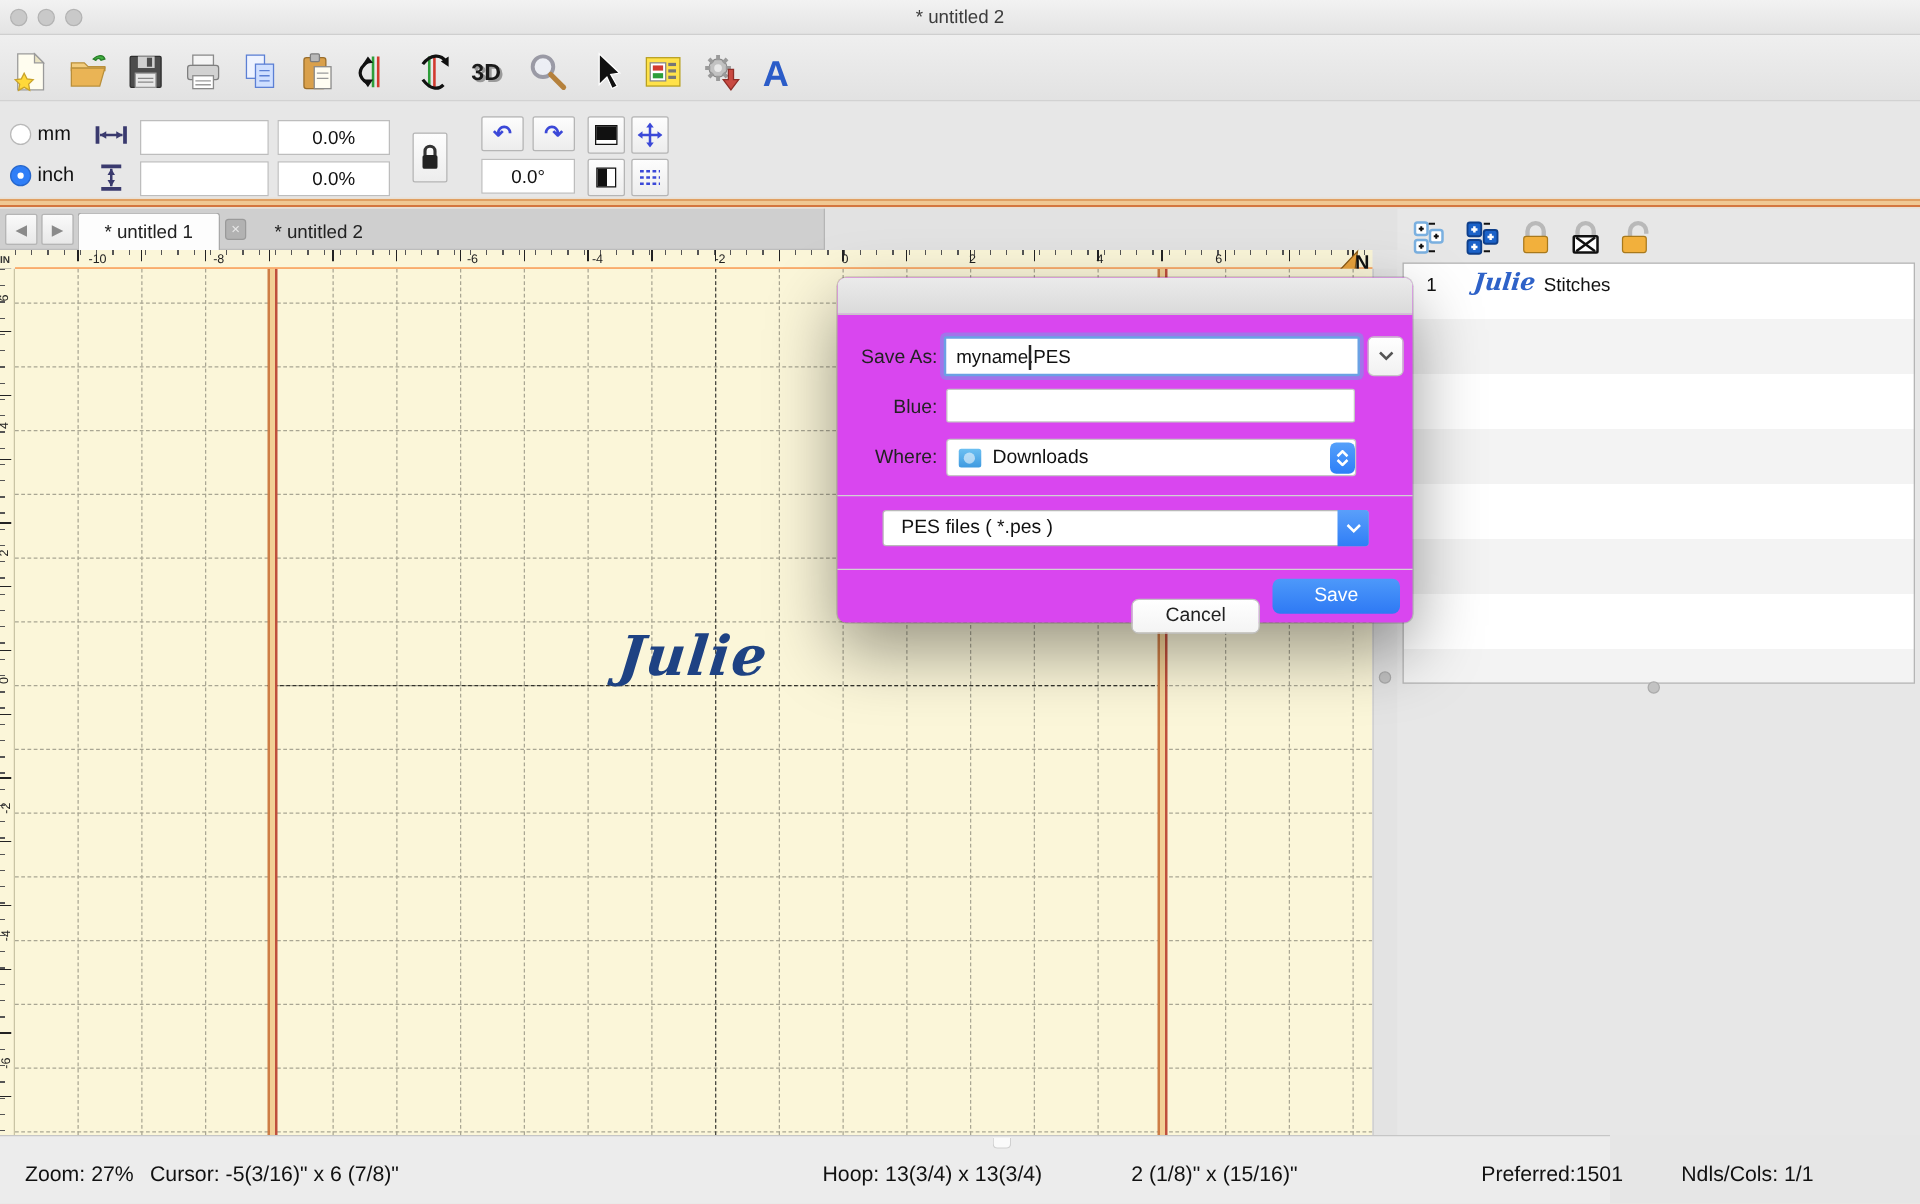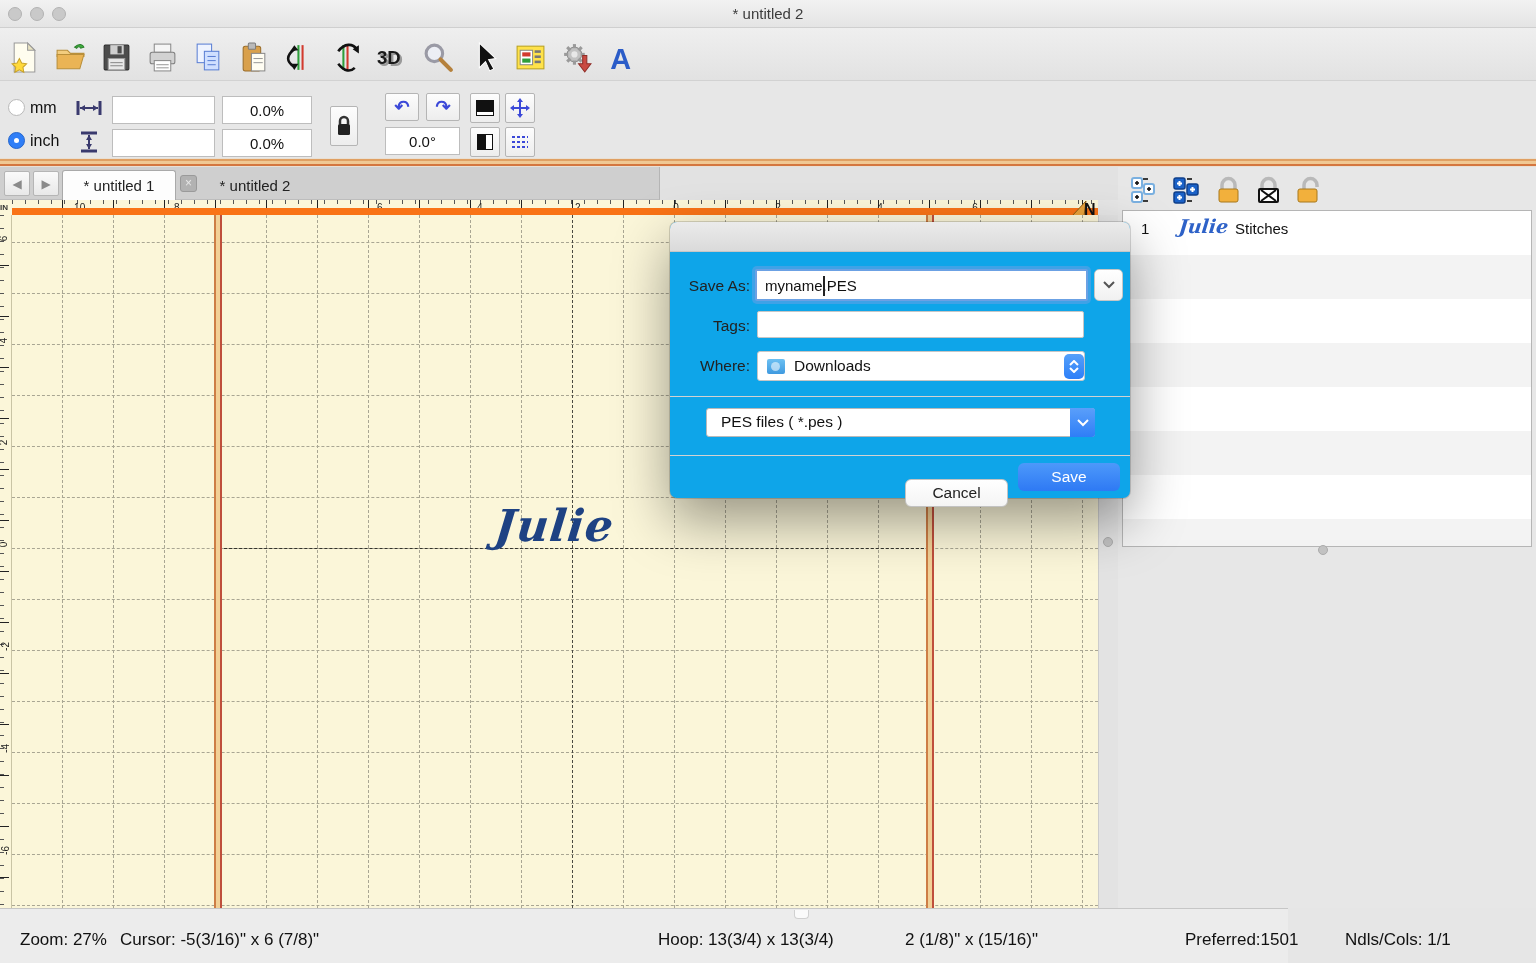--- a/index.html
+++ b/index.html
@@ -50,21 +50,21 @@
   .tab { position:absolute; top:3px; height:30px; font-size:15px; display:flex;
     align-items:center; justify-content:center; color:#222; }
   .tab.active { background:#fdfdfd; border:1px solid #a9a9a9; border-bottom:none; border-radius:3px 3px 0 0; }
   .closebox { position:absolute; left:180px; top:8px; width:17px; height:17px; background:#b2b2b2;
     border:1px solid #9a9a9a; border-radius:3px; color:#e8e8e8; font-size:12px; line-height:15px; text-align:center; }
 
   
   .ruler-corner { position:absolute; left:0; top:200px; width:12px; height:15px; background:#fbf6d9;
     font-size:8px; font-weight:bold; color:#333; line-height:15px; }
   .ruler-top { position:absolute; left:12px; top:200px; width:1086px; height:15px; background:#fbf6d9;
-    border-bottom:7px solid #f97316; overflow:hidden; }
+    border-bottom:1px solid #f97316; overflow:hidden; }
   .ruler-top .minor { position:absolute; left:0; top:0; width:100%; height:4px;
     background:repeating-linear-gradient(90deg,#555 0 1px,transparent 1px 13px); }
   .ruler-top .major { position:absolute; left:-1px; top:0; width:100%; height:9px;
     background:repeating-linear-gradient(90deg,#222 0 1px,transparent 1px 51px); }
   .rt-num { position:absolute; top:2px; font-size:10px; color:#222; transform:translateX(-50%); }
   .ruler-left { position:absolute; left:0; top:215px; width:12px; height:693px; background:#fbf6d9;
     border-right:1px solid #c9c4a5; overflow:hidden; }
   .ruler-left .minor { position:absolute; left:0; top:0; height:100%; width:4px;
     background:repeating-linear-gradient(180deg,#555 0 1px,transparent 1px 13px); }
   .ruler-left .major { position:absolute; left:0; top:-1px; height:100%; width:9px;
@@ -109,21 +109,21 @@
   .csep { position:absolute; left:0; width:100%; height:0; border-top:1px solid #cfcfcf; }
 
   
   .statusbar { position:absolute; left:0; top:908px; width:1288px; height:55px; background:#ececec;
     border-top:1px solid #c6c6c6; font-size:17px; color:#111; }
   .st { position:absolute; top:21px; white-space:pre; }
   .st-handle { position:absolute; left:794px; top:1px; width:15px; height:9px; background:#fafafa;
     border:1px solid #d0d0d0; border-top:none; border-radius:0 0 4px 4px; }
 
   
-  .dialog { position:absolute; left:670px; top:222px; width:460px; height:276px; background:#0ea5e9;
+  .dialog { position:absolute; left:670px; top:222px; width:460px; height:276px; background:#d946ef;
     border-radius:7px; box-shadow:0 22px 55px rgba(0,0,0,.4), 0 0 0 1px rgba(0,0,0,.15); z-index:50; }
   .dlg-titlebar { position:absolute; left:0; top:0; width:100%; height:30px;
     background:linear-gradient(#ebebeb,#dadada); border-bottom:1px solid #c6c6c6; border-radius:7px 7px 0 0; }
   .dlg-label { position:absolute; width:72px; text-align:right; font-size:15.5px; color:#222; }
   .dlg-input { position:absolute; background:#fff; border:1px solid #c6c6c6; border-radius:2px;
     font-size:15px; color:#111; display:flex; align-items:center; padding-left:8px; }
   .dlg-input.focused { border:2px solid #6ba1e4; box-shadow:0 0 0 3px rgba(110,160,230,.5); }
   .caret { position:absolute; left:66px; top:5px; width:1.5px; height:20px; background:#222; }
   .chev-btn { position:absolute; left:424px; top:47px; width:29px; height:32px; background:linear-gradient(#ffffff,#f1f1f1);
     border:1px solid #c6c6c6; border-radius:5px; display:flex; align-items:center; justify-content:center; }
@@ -532,21 +532,21 @@
     <div class="dlg-input focused" style="left:85px;top:47px;width:333px;height:32px">
       <span>myname.PES</span>
       <div class="caret"></div>
     </div>
     <div class="chev-btn">
       <svg width="12" height="8">
           <polyline points="1,1 6,6 11,1" fill="none" stroke="#555" stroke-width="2"></polyline>
         </svg>
     </div>
 
-    <div class="dlg-label" style="left:8px;top:95px">Tags:</div>
+    <div class="dlg-label" style="left:8px;top:95px">Blue:</div>
     <div class="dlg-input" style="left:87px;top:89px;width:327px;height:27px"></div>
 
     <div class="dlg-label" style="left:8px;top:135px">Where:</div>
     <div class="where-drop">
       <div class="folder-ic"></div>
       <div class="where-text">Downloads</div>
       <div class="stepper">
         <svg width="10" height="6">
             <polyline points="1,5 5,1 9,5" fill="none" stroke="#fff" stroke-width="2"></polyline>
           </svg>

